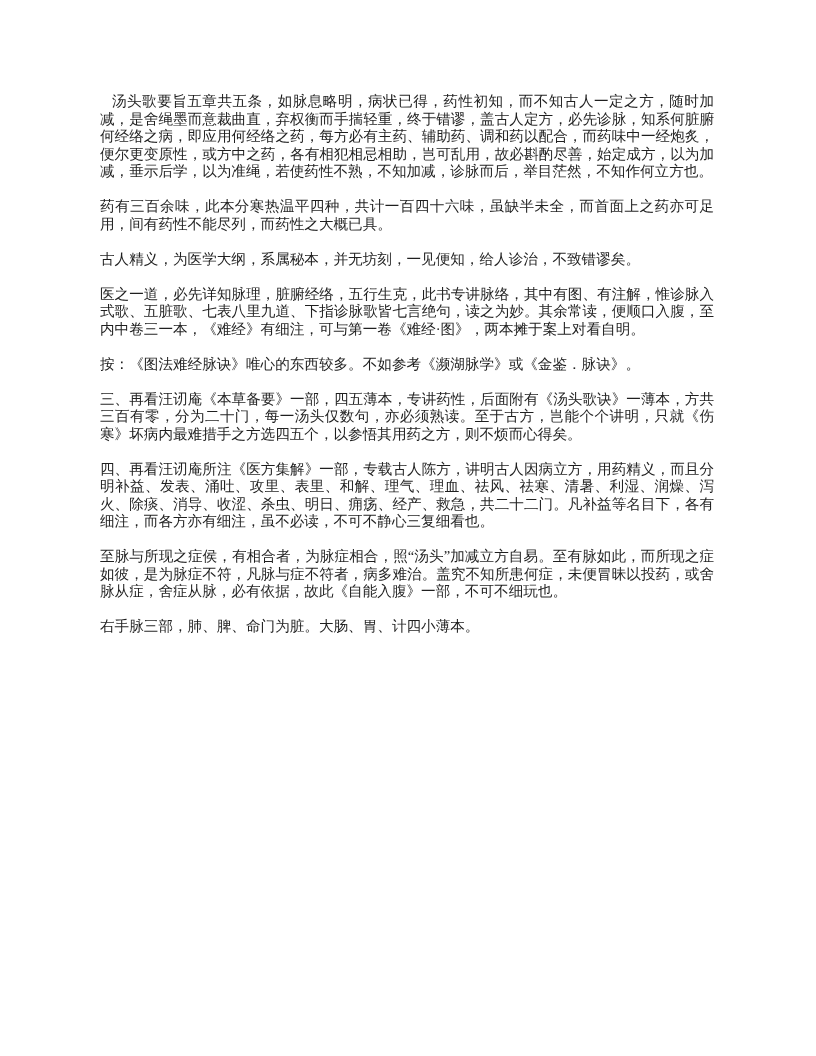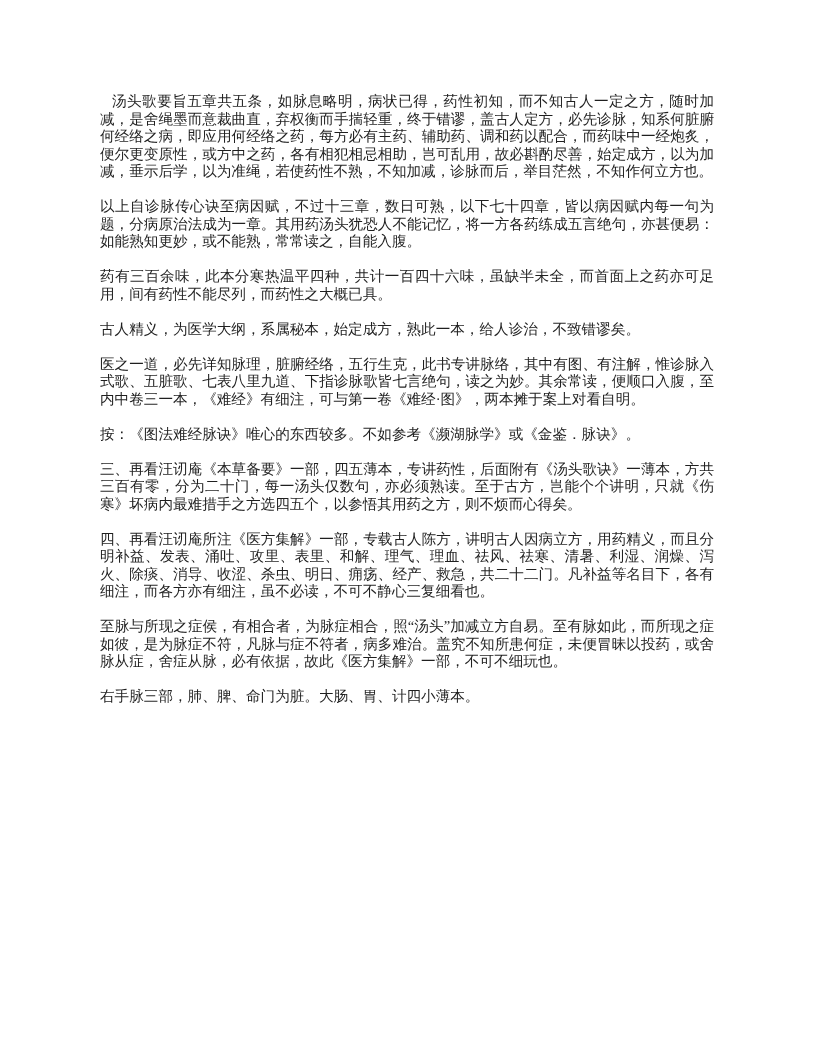--- a/index.html
+++ b/index.html
@@ -31,22 +31,21 @@
   }
   .para-first {
     text-indent: 12px;
   }
 </style>
 </head>
 <body>
 
 <div class="page">
   <p class="para para-first">汤头歌要旨五章共五条，如脉息略明，病状已得，药性初知，而不知古人一定之方，随时加减，是舍绳墨而意裁曲直，弃权衡而手揣轻重，终于错谬，盖古人定方，必先诊脉，知系何脏腑何经络之病，即应用何经络之药，每方必有主药、辅助药、调和药以配合，而药味中一经炮炙，便尔更变原性，或方中之药，各有相犯相忌相助，岂可乱用，故必斟酌尽善，始定成方，以为加减，垂示后学，以为准绳，若使药性不熟，不知加减，诊脉而后，举目茫然，不知作何立方也。</p>
-  <p class="para">以上自诊脉传心诀至病因赋，不过十三章，数日可熟，以下七十四章，皆以病因赋内每一句为题，分病原治法成为一章。其用药汤头犹恐人不能记忆，将一方各药练成五言绝句，亦甚便易：如能熟知更妙，或不能熟，常常读之，自能入腹。</p>
   <p class="para">药有三百余味，此本分寒热温平四种，共计一百四十六味，虽缺半未全，而首面上之药亦可足用，间有药性不能尽列，而药性之大概已具。</p>
-  <p class="para">古人精义，为医学大纲，系属秘本，始定成方，熟此一本，给人诊治，不致错谬矣。</p>
+  <p class="para">古人精义，为医学大纲，系属秘本，并无坊刻，一见便知，给人诊治，不致错谬矣。</p>
   <p class="para">医之一道，必先详知脉理，脏腑经络，五行生克，此书专讲脉络，其中有图、有注解，惟诊脉入式歌、五脏歌、七表八里九道、下指诊脉歌皆七言绝句，读之为妙。其余常读，便顺口入腹，至内中卷三一本，《难经》有细注，可与第一卷《难经·图》，两本摊于案上对看自明。</p>
   <p class="para">按：《图法难经脉诀》唯心的东西较多。不如参考《濒湖脉学》或《金鉴．脉诀》。</p>
   <p class="para">三、再看汪讱庵《本草备要》一部，四五薄本，专讲药性，后面附有《汤头歌诀》一薄本，方共三百有零，分为二十门，每一汤头仅数句，亦必须熟读。至于古方，岂能个个讲明，只就《伤寒》坏病内最难措手之方选四五个，以参悟其用药之方，则不烦而心得矣。</p>
   <p class="para">四、再看汪讱庵所注《医方集解》一部，专载古人陈方，讲明古人因病立方，用药精义，而且分明补益、发表、涌吐、攻里、表里、和解、理气、理血、祛风、祛寒、清暑、利湿、润燥、泻火、除痰、消导、收涩、杀虫、明日、痈疡、经产、救急，共二十二门。凡补益等名目下，各有细注，而各方亦有细注，虽不必读，不可不静心三复细看也。</p>
-  <p class="para">至脉与所现之症侯，有相合者，为脉症相合，照“汤头”加减立方自易。至有脉如此，而所现之症如彼，是为脉症不符，凡脉与症不符者，病多难治。盖究不知所患何症，未便冒昧以投药，或舍脉从症，舍症从脉，必有依据，故此《医方集解》一部，不可不细玩也。</p>
+  <p class="para">至脉与所现之症侯，有相合者，为脉症相合，照“汤头”加减立方自易。至有脉如此，而所现之症如彼，是为脉症不符，凡脉与症不符者，病多难治。盖究不知所患何症，未便冒昧以投药，或舍脉从症，舍症从脉，必有依据，故此《自能入腹》一部，不可不细玩也。</p>
   <p class="para">右手脉三部，肺、脾、命门为脏。大肠、胃、计四小薄本。</p>
 </div>
 
 </body></html>

